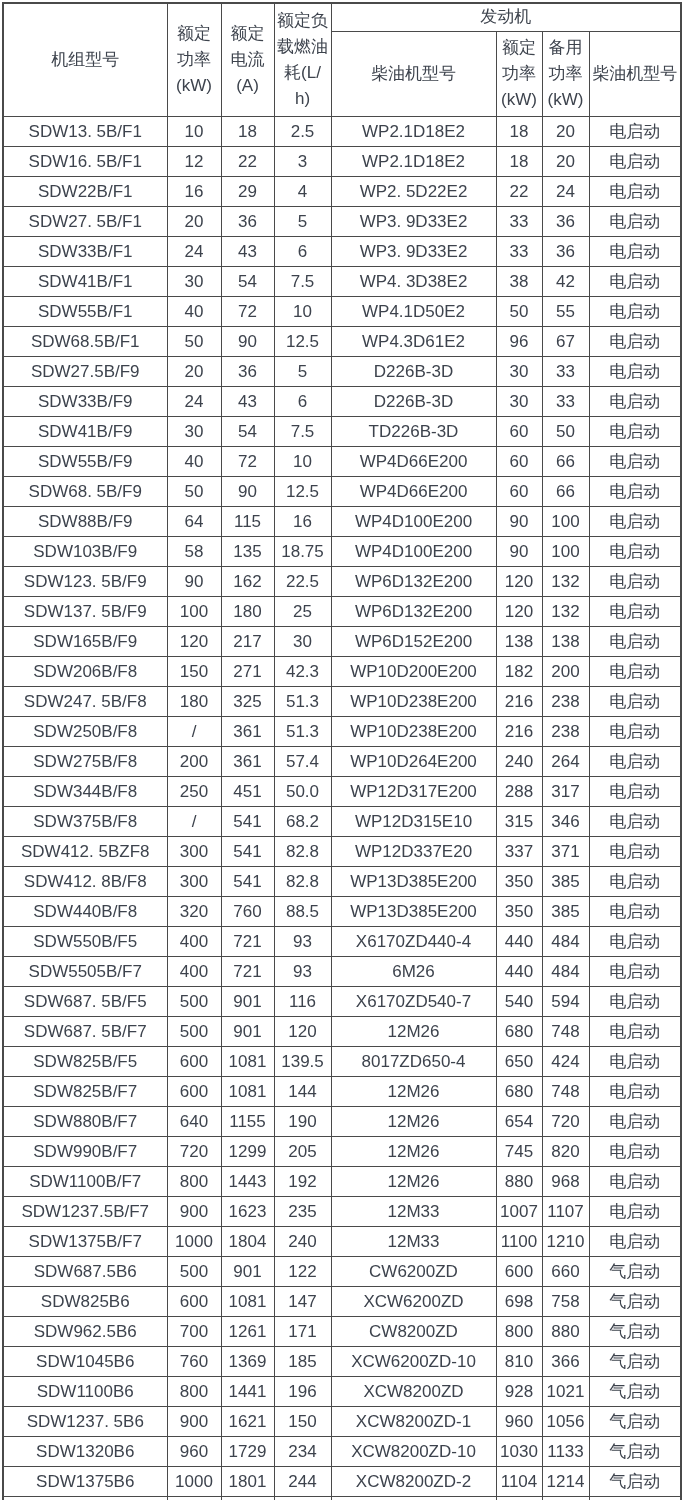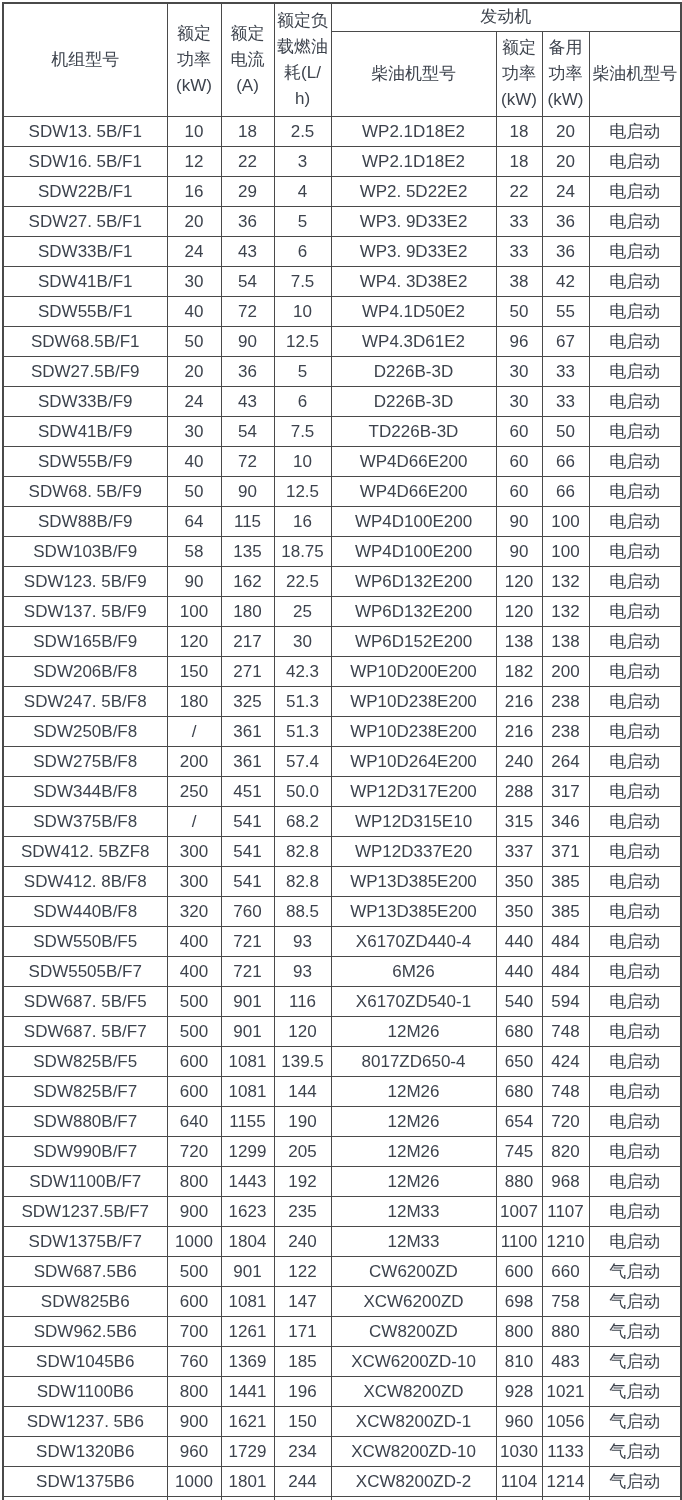--- a/index.html
+++ b/index.html
@@ -369,21 +369,21 @@
         <td>6M26</td>
         <td>440</td>
         <td>484</td>
         <td>电启动</td>
       </tr>
       <tr>
         <td>SDW687. 5B/F5</td>
         <td>500</td>
         <td>901</td>
         <td>116</td>
-        <td>X6170ZD540-1</td>
+        <td>X6170ZD540-7</td>
         <td>540</td>
         <td>594</td>
         <td>电启动</td>
       </tr>
       <tr>
         <td>SDW687. 5B/F7</td>
         <td>500</td>
         <td>901</td>
         <td>120</td>
         <td>12M26</td>
@@ -491,21 +491,21 @@
         <td>880</td>
         <td>气启动</td>
       </tr>
       <tr>
         <td>SDW1045B6</td>
         <td>760</td>
         <td>1369</td>
         <td>185</td>
         <td>XCW6200ZD-10</td>
         <td>810</td>
-        <td>483</td>
+        <td>366</td>
         <td>气启动</td>
       </tr>
       <tr>
         <td>SDW1100B6</td>
         <td>800</td>
         <td>1441</td>
         <td>196</td>
         <td>XCW8200ZD</td>
         <td>928</td>
         <td>1021</td>

